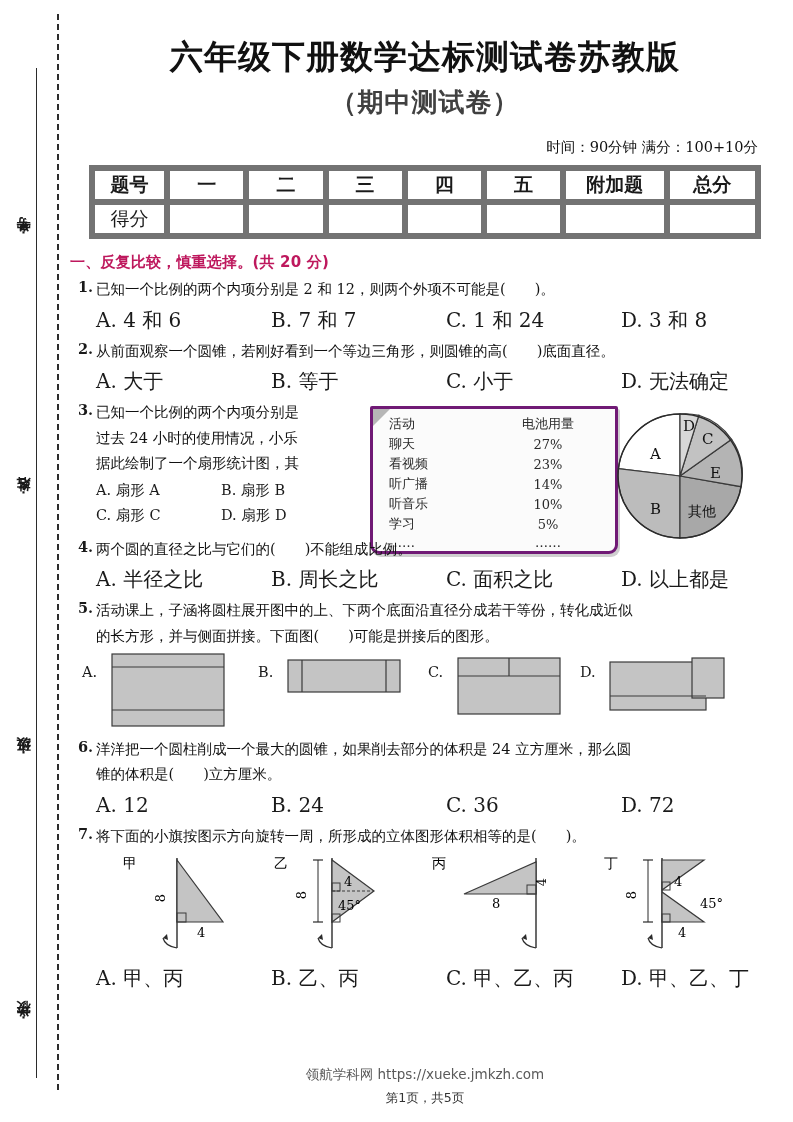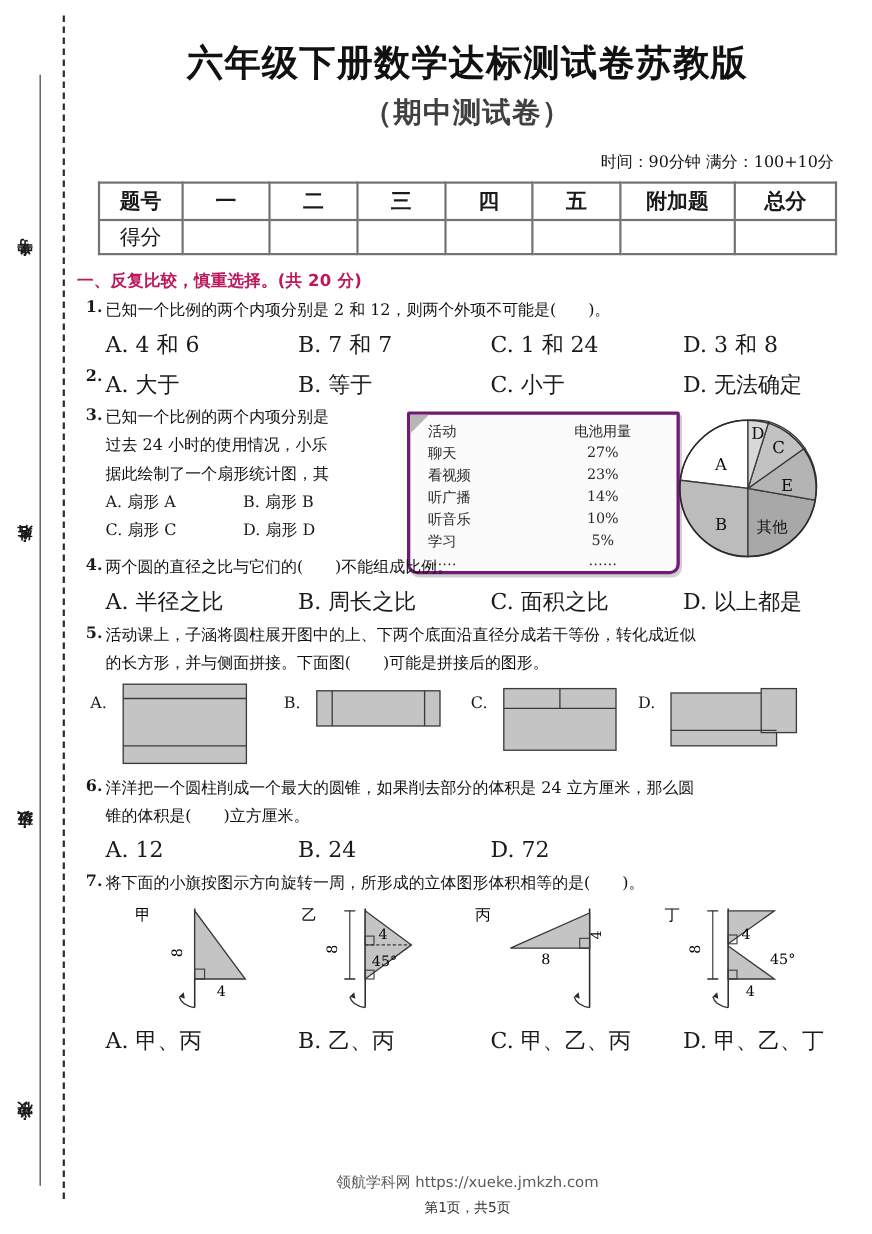--- a/index.html
+++ b/index.html
@@ -58,21 +58,21 @@
     font-family:"DejaVu Serif","Liberation Serif",serif;
   }
 
   
   #score-table {
     margin:8px auto 0 auto;
     border-collapse:collapse;
     width:672px;
   }
   #score-table td {
-    border:2px solid #737373;
+    border:6px solid #737373;
     text-align:center;
     font-size:19px; font-weight:700;
     height:34px;
     font-family:"DejaVu Serif","Liberation Serif",serif;
   }
   #score-table tr.blank-row td { height:31px; font-weight:400; }
   #score-table td.label-cell { width:74px; }
   #score-table td.num-cell { width:78px; }
   #score-table td.extra-cell { width:102px; }
   #score-table td.total-cell { width:90px; }
@@ -207,20 +207,21 @@
   </div>
   <div class="opts">
     <span class="opt-a">A. 4 和 6</span>
     <span class="opt-b">B. 7 和 7</span>
     <span class="opt-c">C. 1 和 24</span>
     <span class="opt-d">D. 3 和 8</span>
   </div>
 
   <div class="q">
     <span class="q-num">2.</span>
+    <span class="q-text">从前面观察一个圆锥，若刚好看到一个等边三角形，则圆锥的高(　　)底面直径。</span>
   </div>
   <div class="opts">
     <span class="opt-a">A. 大于</span>
     <span class="opt-b">B. 等于</span>
     <span class="opt-c">C. 小于</span>
     <span class="opt-d">D. 无法确定</span>
   </div>
 
   <div id="q3-wrap">
     <div id="q3-left">
@@ -357,20 +358,21 @@
   <div class="q">
     <span class="q-num">6.</span>
     <span class="q-text">洋洋把一个圆柱削成一个最大的圆锥，如果削去部分的体积是 24 立方厘米，那么圆</span>
   </div>
   <div class="q">
     <span class="q-text">锥的体积是(　　)立方厘米。</span>
   </div>
   <div class="opts">
     <span class="opt-a">A. 12</span>
     <span class="opt-b">B. 24</span>
+    <span class="opt-c">C. 36</span>
     <span class="opt-d">D. 72</span>
   </div>
 
   <div class="q">
     <span class="q-num">7.</span>
     <span class="q-text">将下面的小旗按图示方向旋转一周，所形成的立体图形体积相等的是(　　)。</span>
   </div>
 
   <div id="q7-figs">
 

